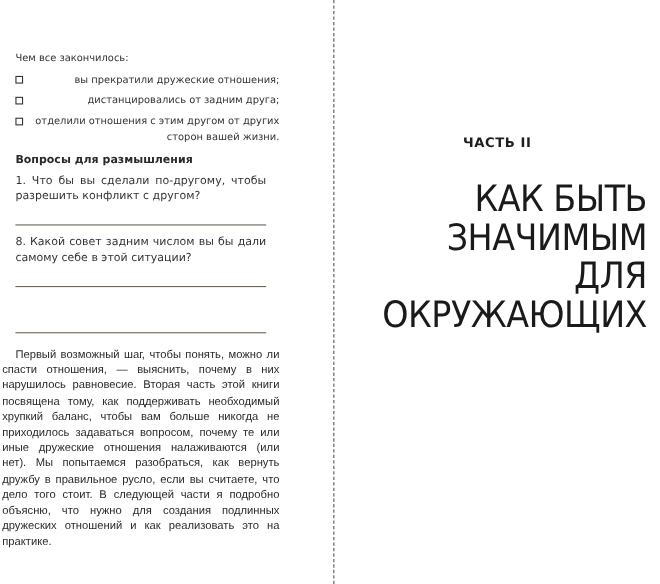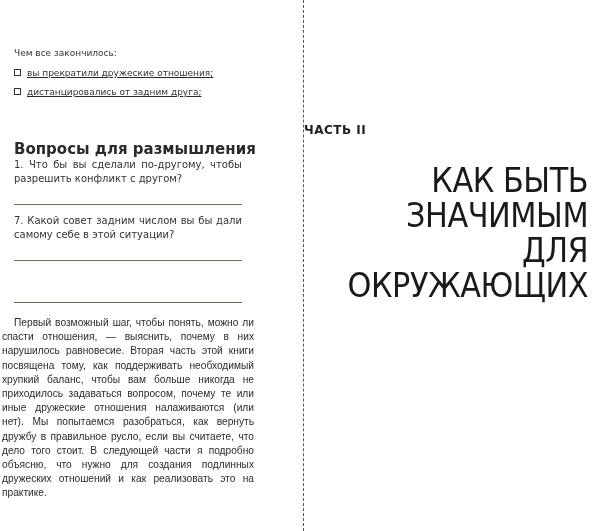--- a/index.html
+++ b/index.html
@@ -7,43 +7,43 @@
       width: 600px; height: 531px; background: #ffffff; position: relative; overflow: hidden;
       color: #2a2a2a;
     }
     .page { position: absolute; top: 0; height: 531px; }
     .left { left: 0; width: 303px; }
     .right { left: 304px; width: 296px; }
     .divider {
       position: absolute; left: 303px; top: 0; width: 0; height: 531px;
       border-left: 1px dashed #555;
     }
-    .sans { font-family: "DejaVu Sans", sans-serif; }
+    .sans { font-family: "DejaVu Sans", sans-serif; text-align: right; }
     .serif { font-family: Liberation Sans, sans-serif; }
 
     .intro { position: absolute; left: 14px; top: 48px; font-size: 9px; color: #333; }
-    .checklist { position: absolute; left: 14px; top: 66px; width: 240px; margin: 0; padding: 0; list-style: none; text-decoration: underline; }
+    .checklist { position: absolute; left: 14px; top: 66px; width: 240px; margin: 0; padding: 0; list-style: none; }
     .checklist li { position: relative; font-size: 9px; color: #333; padding-left: 13px; line-height: 14px; margin-bottom: 5px; }
     .checklist li .box {
       position: absolute; left: 0; top: 3px; width: 7px; height: 7px;
       border: 1.2px solid #333; box-sizing: border-box; background: #fff;
     }
 
-    .q-heading { position: absolute; left: 14px; top: 140px; font-size: 15px; font-weight: bold; color: #2a2a2a; }
+    .q-heading { position: absolute; left: 14px; top: 140px; font-size: 10px; font-weight: bold; color: #2a2a2a; }
     .question { position: absolute; left: 14px; width: 228px; font-size: 10px; color: #333; line-height: 14px; text-align: justify; }
     .answer-line { position: absolute; left: 14px; width: 228px; height: 0; border-top: 1.5px solid #6b6459; }
 
     .body-text {
       position: absolute; left: 2px; top: 316px; width: 252px;
       font-size: 10.2px; line-height: 14.2px; color: #2b2b2b; text-align: justify;
       text-indent: 12px; hyphens: auto; margin: 0;
     }
 
     .part-label {
-      position: absolute; left: 0; width: 296px; top: 123px; 
+      position: absolute; left: 0; width: 296px; top: 123px; text-align: center;
       font-size: 12px; font-weight: bold; letter-spacing: 0.5px; color: #1e1e1e;
     }
     .title {
       position: absolute; left: 0; width: 296px; top: 163px; text-align: right;
       font-size: 33px; line-height: 35px; font-weight: normal; color: #1a1a1a;
       letter-spacing: -0.5px; margin: 0;
     }
     .title span { display: block; transform: scaleX(0.92); }
   </style>
 </head>
@@ -54,28 +54,32 @@
 
   <ul class="checklist sans">
     <li>
       <span class="box"></span>
       <span>вы прекратили дружеские отношения;</span>
     </li>
     <li>
       <span class="box"></span>
       <span>дистанцировались от задним друга;</span>
     </li>
+    <li>
+      <span class="box"></span>
+      <span>отделили отношения с этим другом от других сторон вашей жизни.</span>
+    </li>
   </ul>
 
   <div class="q-heading sans">Вопросы для размышления</div>
 
   <div class="question sans" style="top:158px;">1. Что бы вы сделали по-другому, чтобы разрешить конфликт с другом?</div>
   <div class="answer-line" style="top:204px;"></div>
 
-  <div class="question sans" style="top:214px;">7. Какой совет задним числом вы бы дали самому себе в этой ситуации?</div>
+  <div class="question sans" style="top:214px;">8. Какой совет задним числом вы бы дали самому себе в этой ситуации?</div>
   <div class="answer-line" style="top:260px;"></div>
 
   <div class="answer-line" style="top:302px;"></div>
 
   <p class="body-text serif" lang="ru">Первый возможный шаг, чтобы понять, можно ли спасти отношения, — выяснить, почему в них нарушилось равновесие. Вторая часть этой книги посвящена тому, как поддерживать необходимый хрупкий баланс, чтобы вам больше никогда не приходилось задаваться вопросом, почему те или иные дружеские отношения налаживаются (или нет). Мы попытаемся разобраться, как вернуть дружбу в правильное русло, если вы считаете, что дело того стоит. В следующей части я подробно объясню, что нужно для создания подлинных дружеских отношений и как реализовать это на практике.</p>
 </div>
 
 <div class="divider"></div>
 
 <div class="page right">

